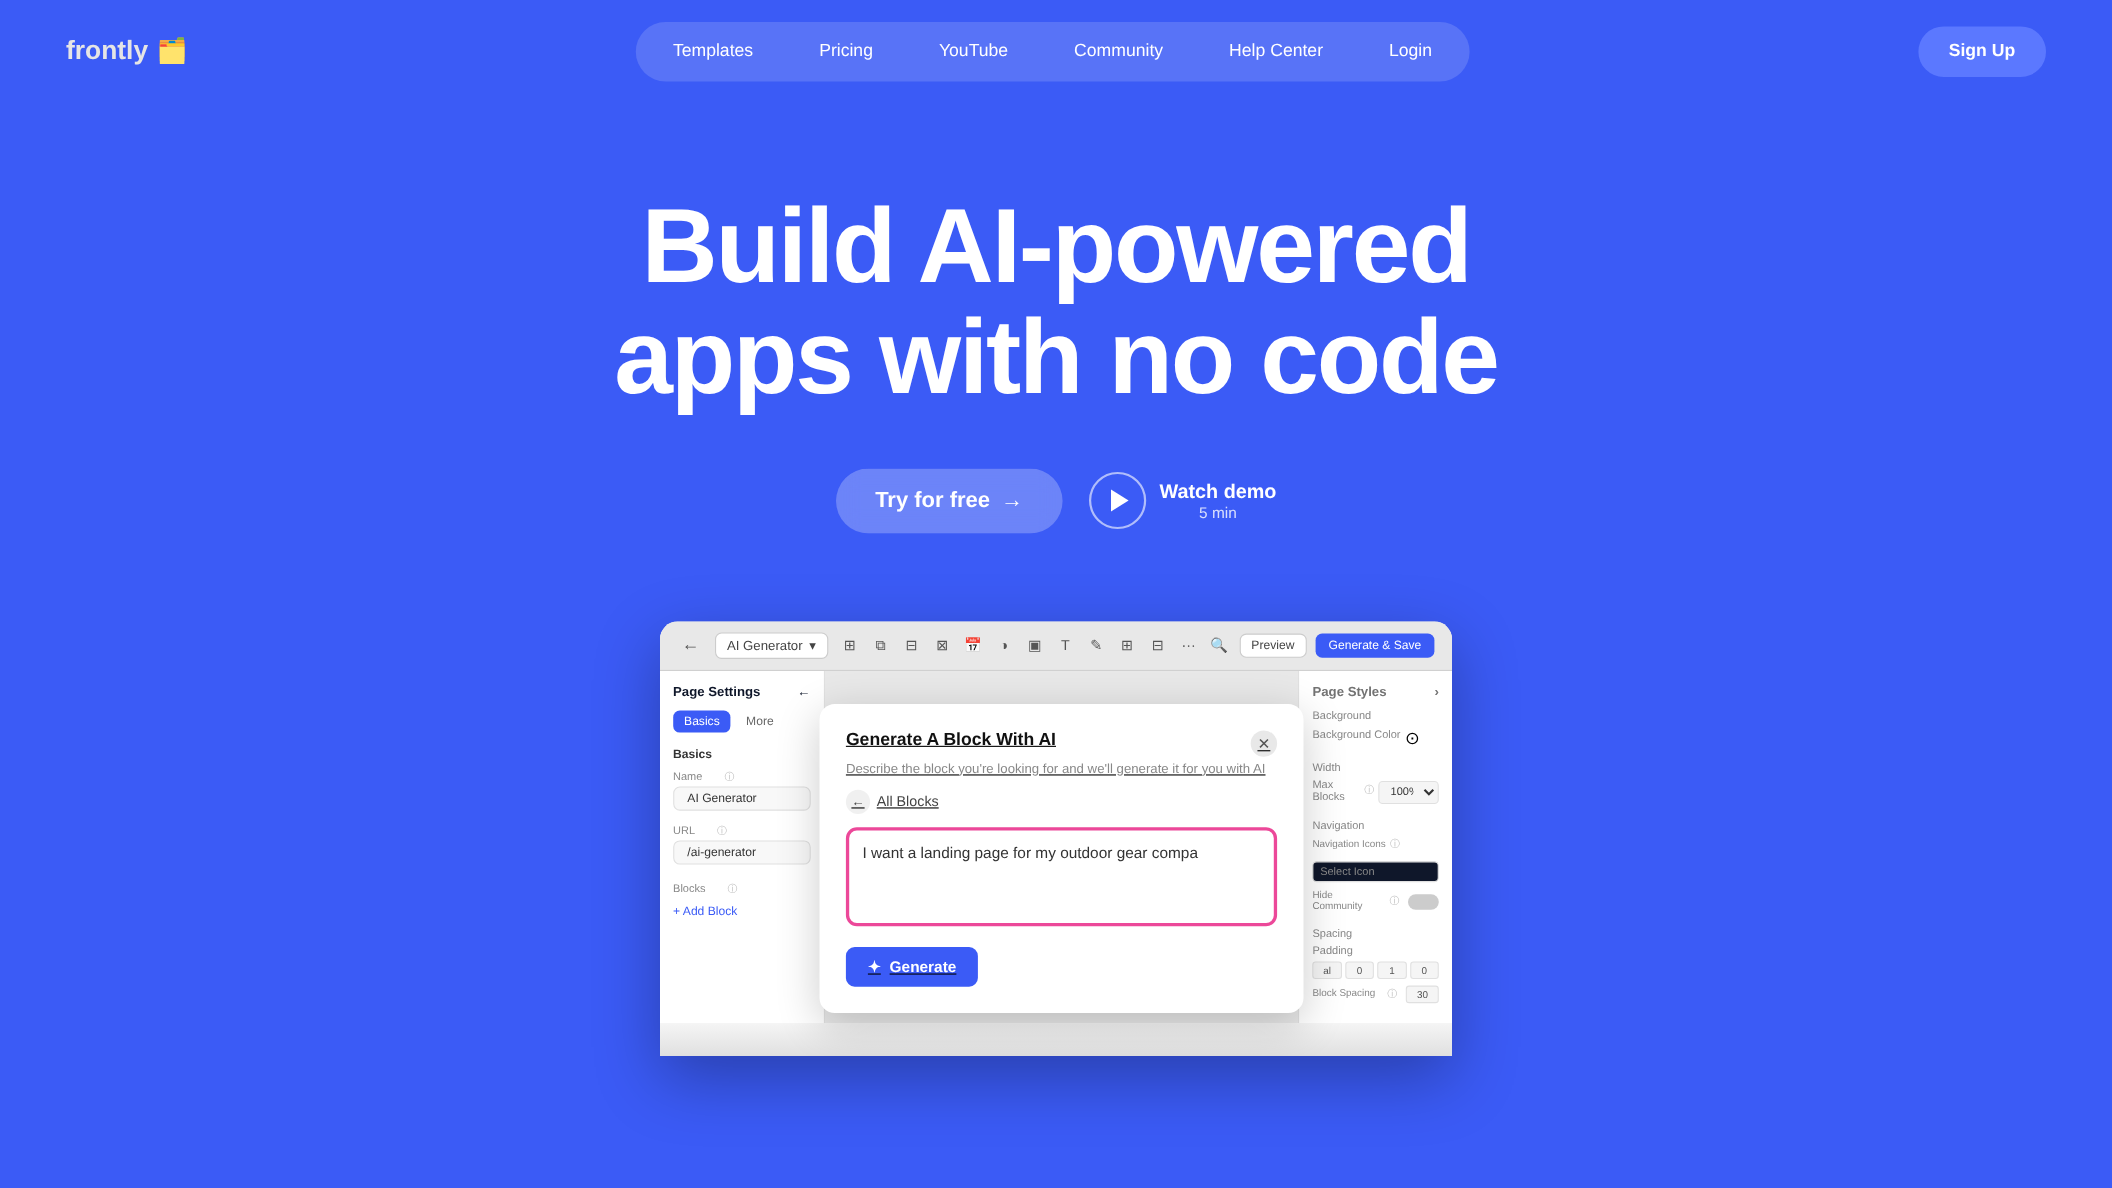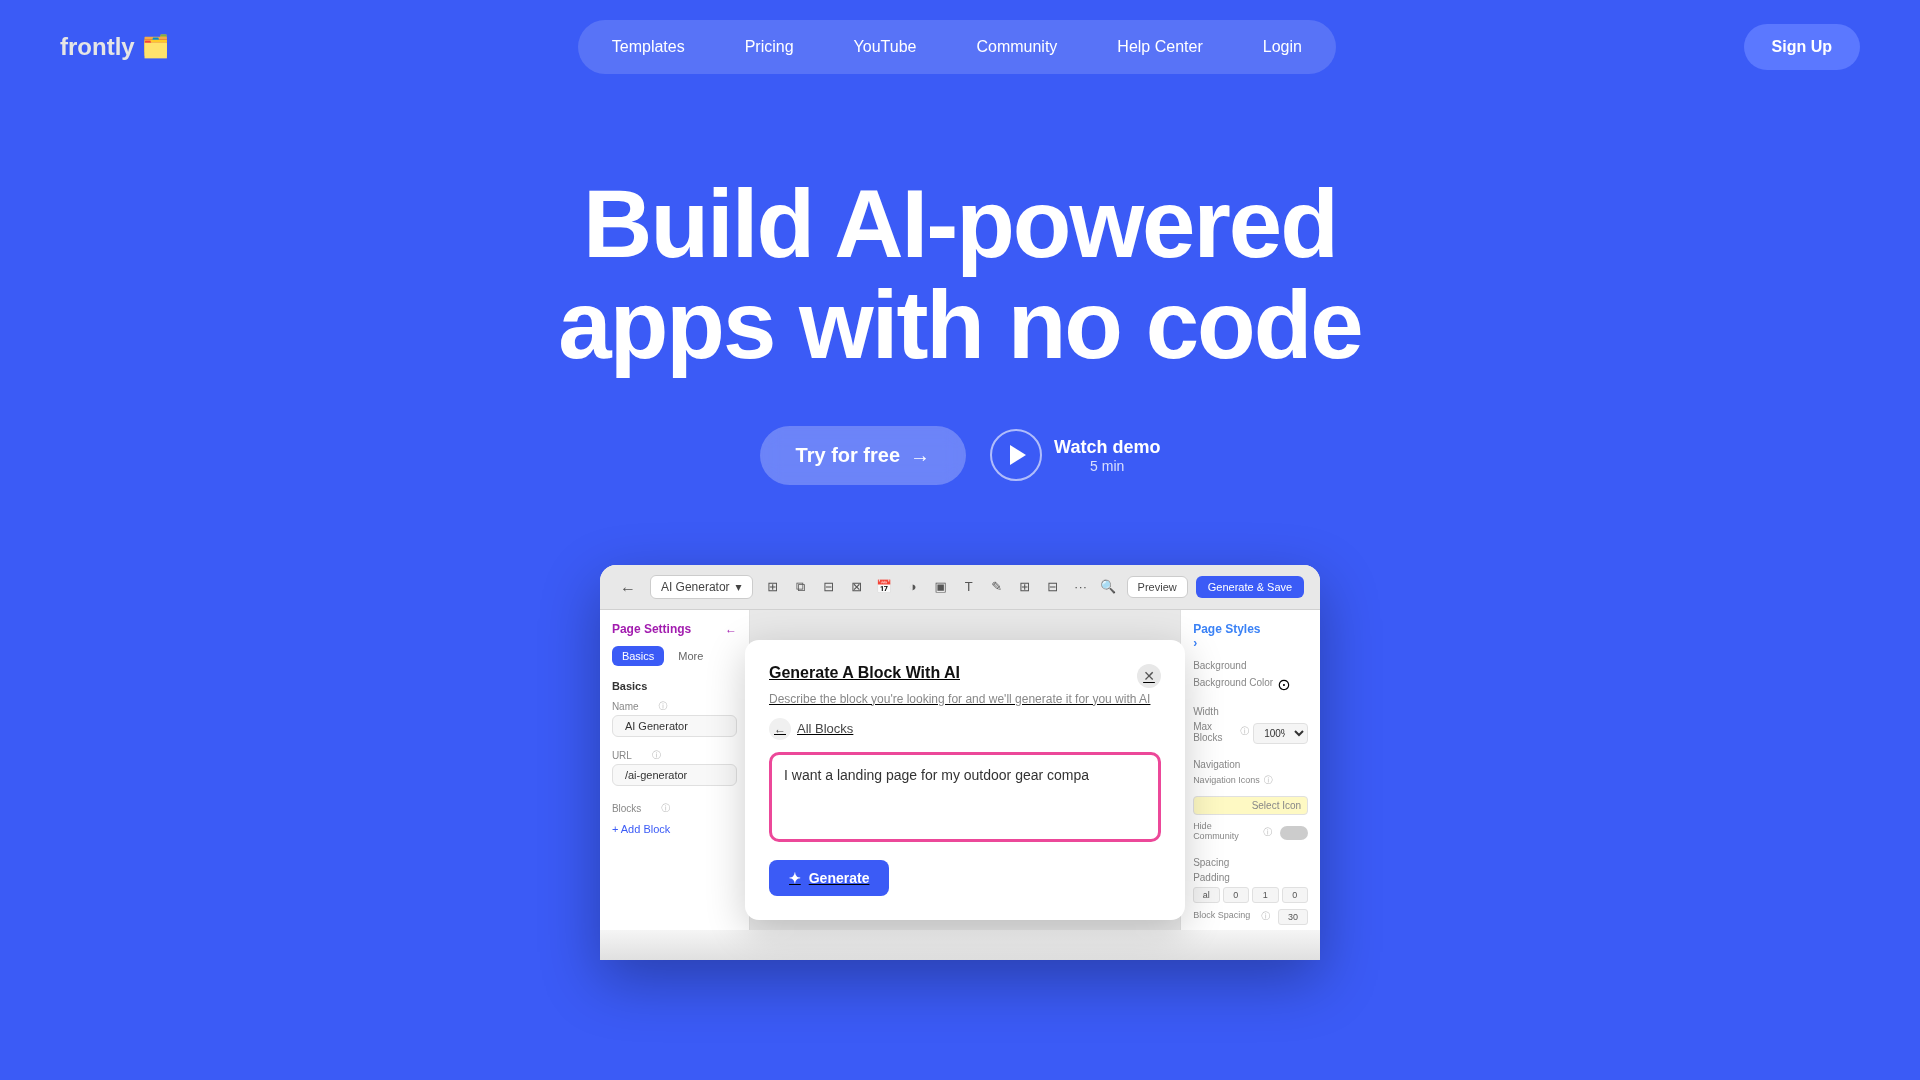--- a/index.html
+++ b/index.html
@@ -237,21 +237,21 @@
       flex-shrink: 0;
     }
 
     .panel-header {
       display: flex;
       align-items: center;
       justify-content: space-between;
       padding: 0 12px 10px;
       font-size: 12px;
       font-weight: 600;
-      color: #a21caf;
+      color: #0f172a;
     }
 
     .panel-tabs {
       display: flex;
       gap: 4px;
       padding: 0 12px 10px;
     }
 
     .panel-tab {
       font-size: 11px;
@@ -323,26 +323,25 @@
       width: 140px;
       background: #fff;
       border-left: 1px solid #e0e0e0;
       padding: 12px;
       flex-shrink: 0;
     }
 
     .right-panel-title {
       font-size: 12px;
       font-weight: 600;
-      color: #3b82f6;
+      color: #737373;
       margin-bottom: 10px;
       display: flex;
       justify-content: space-between;
-      align-items: flex-start;
-      flex-direction: column;
+      align-items: flex-end;
     }
 
     .right-panel-section {
       margin-bottom: 12px;
     }
 
     .right-panel-label {
       font-size: 10px;
       color: #888;
       margin-bottom: 4px;
@@ -666,21 +665,21 @@
         </div>
 
         <div class="right-panel-section">
           <div class="right-panel-label">
             <span>Navigation</span>
           </div>
           <div class="right-panel-field" style="margin-bottom:4px;">
             <span class="right-panel-label" style="font-size:9px; color:#888;">Navigation Icons</span>
             <span class="right-panel-label" style="font-size:9px;color:#bbb;">ⓘ</span>
           </div>
-          <button class="right-panel-input" style="width:100%; text-align:right; cursor:pointer; background:#fef9c3; border:1px solid #e0e0e0; border-radius:4px; padding:3px 6px; font-size:10px; color:#888;">Select Icon</button>
+          <button class="right-panel-input" style="width:100%; text-align:left; cursor:pointer; background:#0f172a; border:1px solid #e0e0e0; border-radius:4px; padding:3px 6px; font-size:10px; color:#888;">Select Icon</button>
           <div class="right-panel-field" style="margin-top:6px;">
             <span class="right-panel-label" style="font-size:9px; color:#888; flex:1;">Hide Community</span>
             <span style="font-size:9px;color:#bbb;">ⓘ</span>
             <div class="toggle-switch" style="margin-left:4px;"></div>
           </div>
         </div>
 
         <div class="right-panel-section">
           <div class="right-panel-label">
             <span>Spacing</span>

